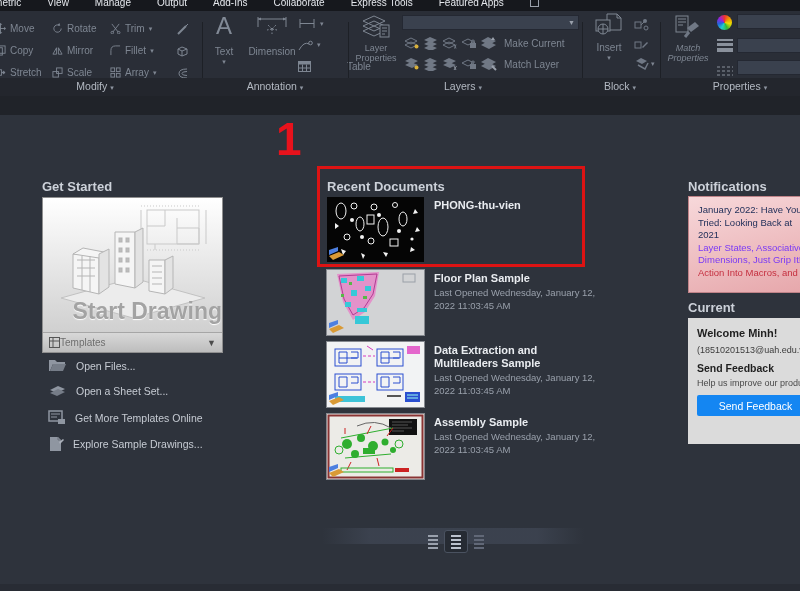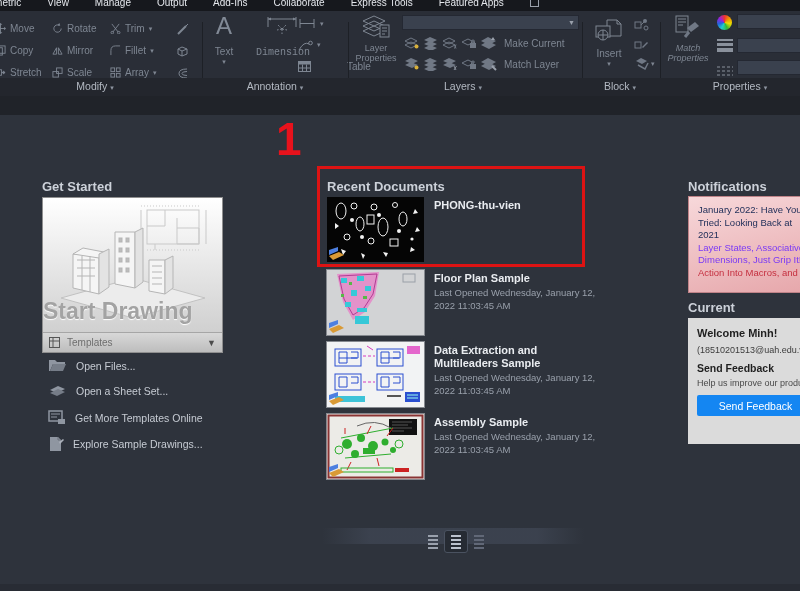--- a/index.html
+++ b/index.html
@@ -39,22 +39,22 @@
 
   .col-header { position:absolute; font-size:13px; font-weight:bold; color:#ccd1d9; }
 
   
   .callout-num { position:absolute; left:276px; top:116px; font-size:46px; font-weight:bold; color:#e8121c; line-height:46px; }
   .callout-rect { position:absolute; left:317px; top:166px; width:268px; height:101px; border:3px solid #dd1313; z-index:60; pointer-events:none; }
 
   
   .start-card { position:absolute; left:42px; top:197px; width:181px; height:156px; border:1px solid #8f8f8f; background:linear-gradient(#ffffff,#c9c9c9); }
   .start-art { position:absolute; left:0; top:0; }
-  .start-text { position:absolute; left:0; right:0; top:100px; text-align:left; font-size:23px; font-weight:bold; color:#a3a3a3; text-shadow:0 1px 1px #fff; }
-  .tpl-bar { position:absolute; left:0; bottom:0; width:100%; height:20px; background:linear-gradient(#d8d8d8,#bdbdbd); border-top:1px solid #a6a6a6; display:flex; align-items:center; padding:0 6px; gap:7px; }
+  .start-text { position:absolute; left:0; right:0; top:100px; text-align:right; font-size:23px; font-weight:bold; color:#a3a3a3; text-shadow:0 1px 1px #fff; }
+  .tpl-bar { position:absolute; left:0; bottom:0; width:100%; height:20px; background:linear-gradient(#d8d8d8,#bdbdbd); border-top:1px solid #a6a6a6; display:flex; align-items:center; padding:0 6px; gap:0; }
   .tpl-bar .lbl { font-size:10px; color:#6e6e6e; flex:1; }
   .tpl-bar .arr { font-size:9px; color:#4c4c4c; }
   .gs-link { position:absolute; display:flex; align-items:center; gap:9px; font-size:10.5px; color:#c6cbd3; cursor:default; }
 
   
   .recent-item { position:absolute; left:327px; width:258px; height:65px; cursor:default; }
   .thumb { position:absolute; left:0; top:0; width:97px; height:65px; }
   .thumb svg { display:block; }
   .thumb.bordered { outline:1px solid #85898f; }
   .badge { position:absolute; left:2px; bottom:2px; width:15px; height:13px; }
@@ -188,21 +188,21 @@
     </div>
   </div>
   <div class="vdiv" style="left:202px;"></div>
 
   <div class="panel" style="left:202px;width:146px;">
     <div class="bigbtn" style="left:6px;top:2px;width:32px;">
       <div style="font-size:24px;line-height:26px;color:#828a96;">A</div>
       <div style="font-size:10px;margin-top:8px;">Text</div>
       <div class="caret">▾</div>
     </div>
-    <div class="bigbtn" style="left:54px;top:4px;width:52px;font-family:Liberation Mono, monospace;">
+    <div class="bigbtn" style="left:44px;top:4px;width:52px;">
       <svg width="34" height="24" viewBox="0 0 34 24">
         <path d="M3 2v10M31 2v10M3 4h28" fill="none" stroke="#7e8692"></path>
         <path d="M3 4l3-1.5v3zM31 4l-3-1.5v3z" fill="#7e8692"></path>
         <path d="M17 14l-4-4M17 14l4-4M17 14l-5 1M17 14l5 1M17 14l0 5" stroke="#7e8692" fill="none" stroke-dasharray="2 1.5"></path>
       </svg>
       <div style="font-size:10px;margin-top:6px;">Dimension</div>
     </div>
     <div class="rbtn" style="left:96px;top:8px;">
       <svg width="18" height="9" viewBox="0 0 18 9">
           <path d="M2 0v9M16 0v9M2 4.5h14" stroke="#7e8692" fill="none"></path>
@@ -284,21 +284,21 @@
           <path d="M1 5l7-4 8 4-7 4z M1 9l7-4 8 4-7 4z" fill="#707885"></path>
           <path d="M12 9l4 4" stroke="#9aa1ac" stroke-width="2"></path>
         </svg></div>
     <div class="rbtn" style="left:156px;top:48px;">
         <span>Match Layer</span>
       </div>
   </div>
   <div class="vdiv" style="left:582px;"></div>
 
   <div class="panel" style="left:582px;width:78px;">
-    <div class="bigbtn" style="left:4px;top:7px;width:46px;">
+    <div class="bigbtn" style="left:4px;top:1px;width:46px;">
       <svg width="32" height="27" viewBox="0 0 32 27">
         <path d="M14 2h10l4 4v12h-14z" fill="none" stroke="#7e8692"></path>
           <path d="M24 2v4h4" fill="none" stroke="#7e8692"></path>
         <rect x="3" y="8" width="14" height="11" fill="#2a2e37" stroke="#7e8692"></rect>
           <circle cx="10" cy="17" r="5" fill="#2a2e37" stroke="#7e8692"></circle>
           <path d="M10 12v10M5 17h10" stroke="#7e8692"></path>
       </svg>
       <div style="font-size:10px;margin-top:2px;">Insert</div>
       <div class="caret">▾</div>
     </div>

